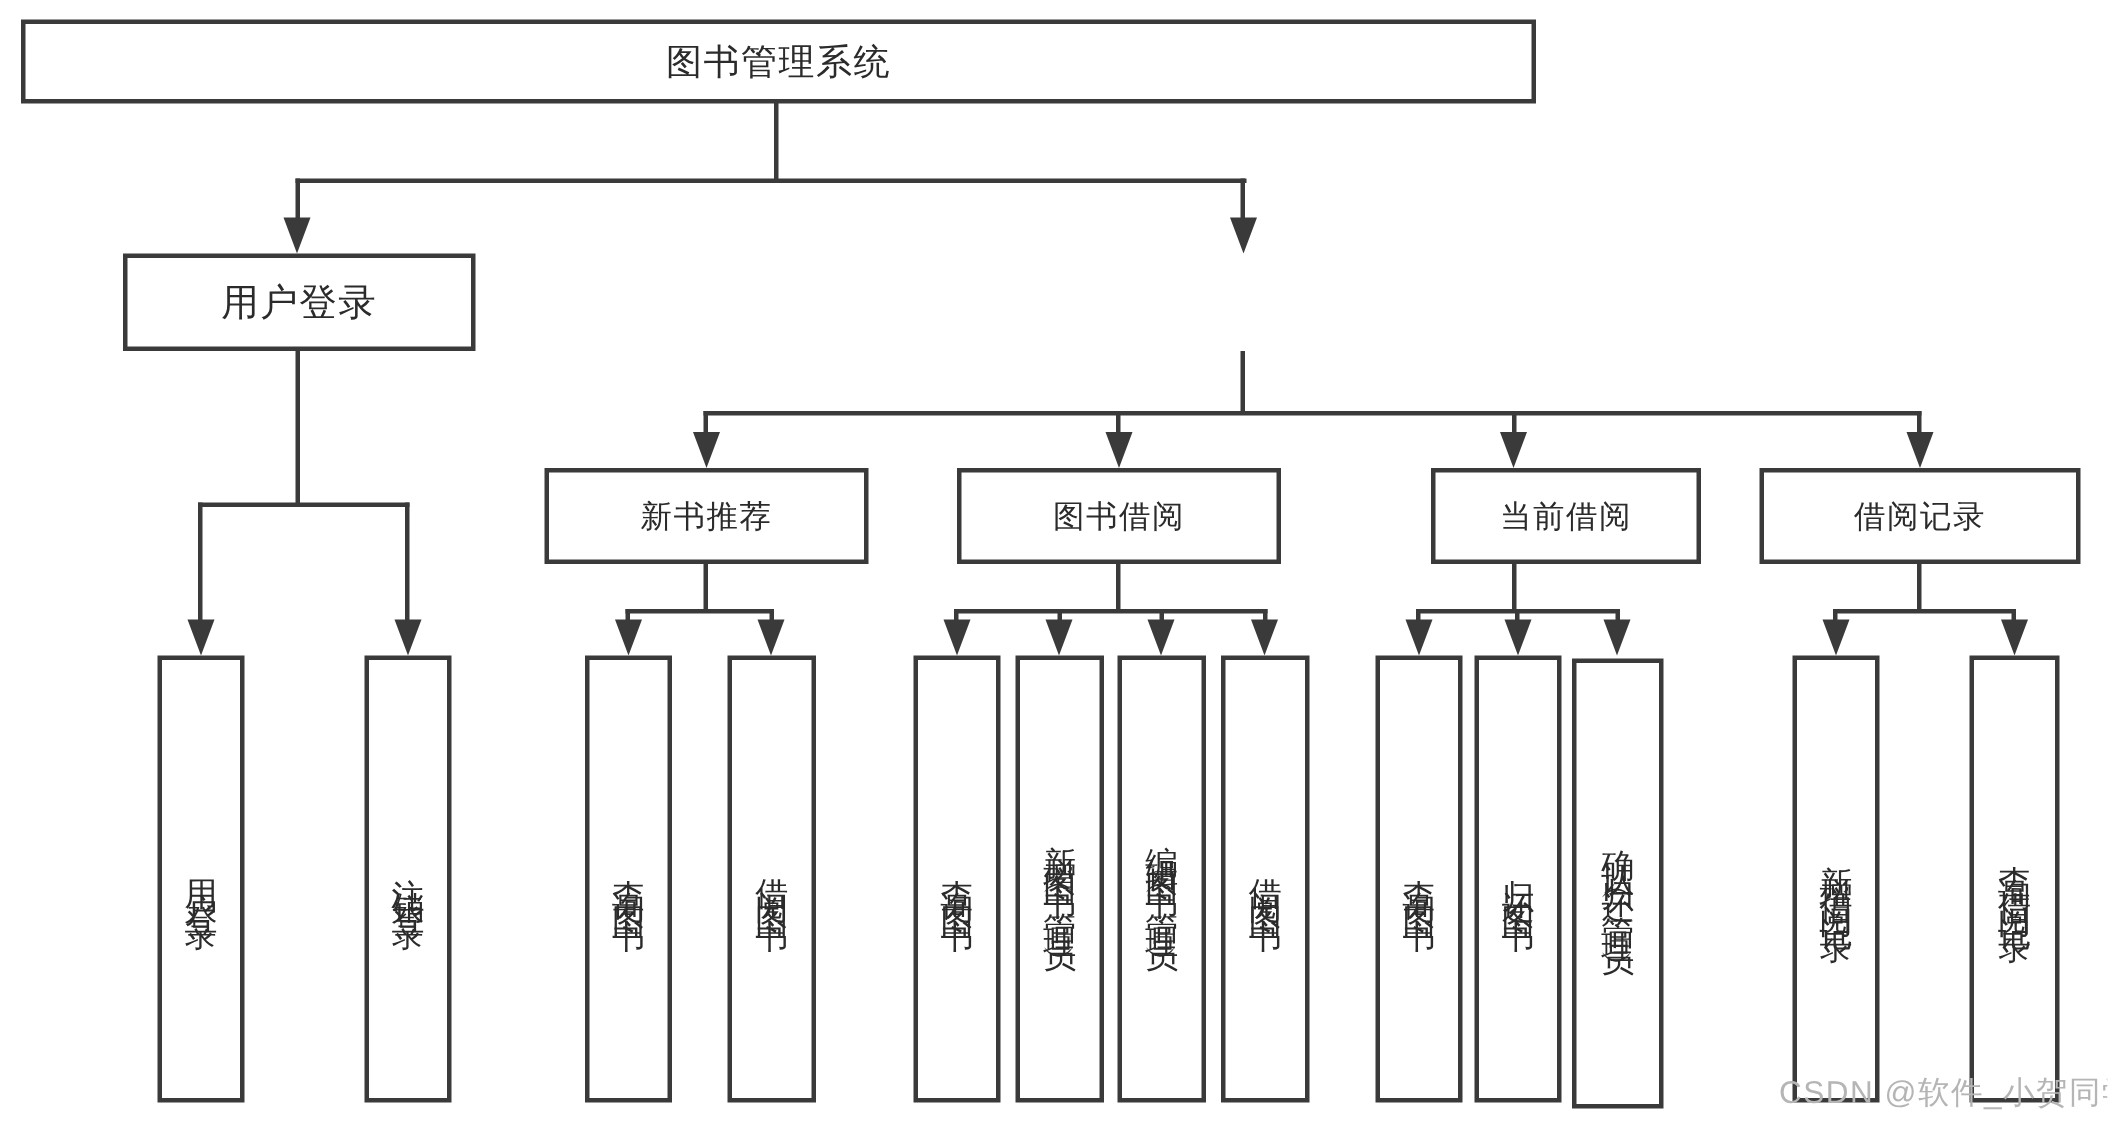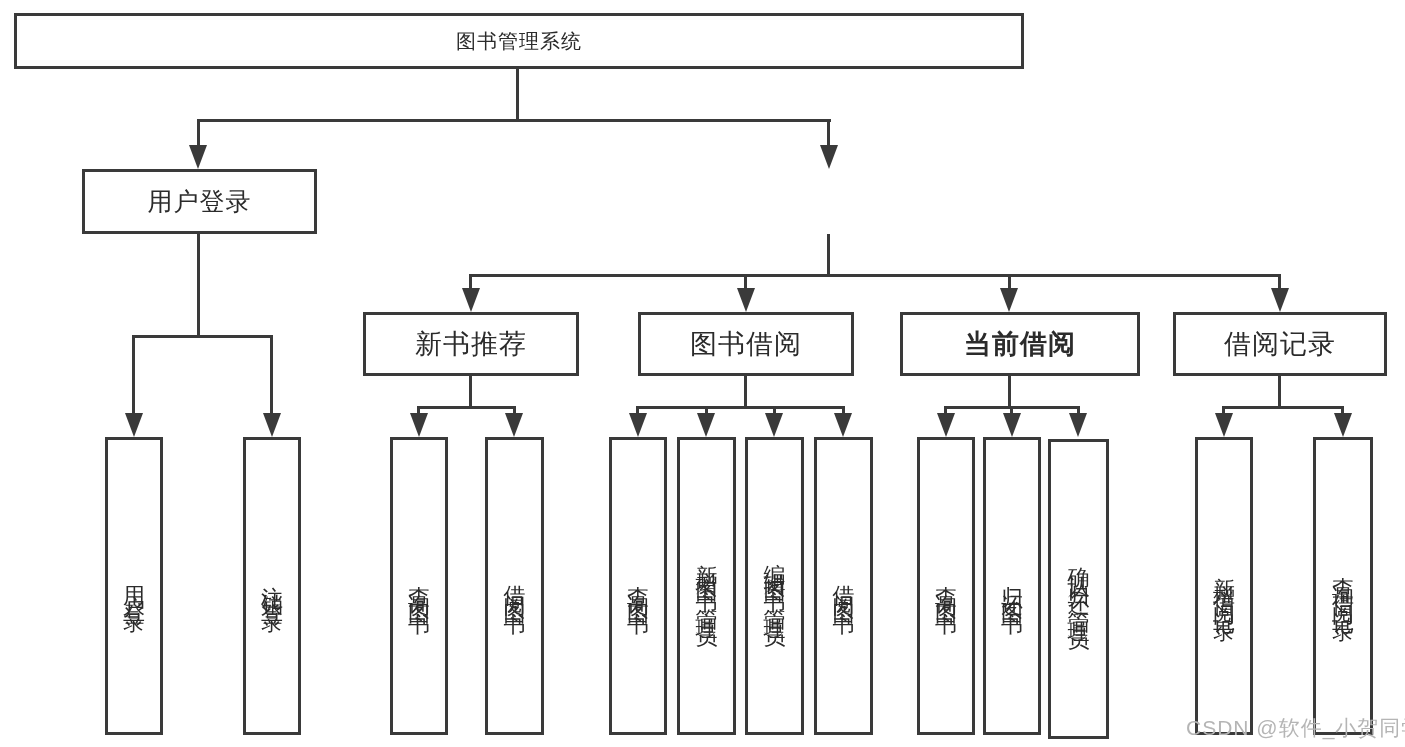--- a/index.html
+++ b/index.html
@@ -18,23 +18,23 @@
   }
   .box{
     position:absolute;
     box-sizing:border-box;
     border:3px solid var(--border);
     background:var(--background);
     display:flex;align-items:center;justify-content:center;
     color:var(--text);
   }
   .hlabel{letter-spacing:1px;white-space:nowrap;}
-  .root .hlabel{font-size:20px;}
+  .root .hlabel{font-size:24px;}
   .lvl2 .hlabel{font-size:25px;}
-  .lvl3 .hlabel{font-size:27px;}
+  .lvl3 .hlabel{font-size:21px;}
   .leaf .vlabel{
     writing-mode:vertical-rl;
     text-orientation:mixed;
     font-size:22px;
     letter-spacing:9px;
     line-height:1;
   }
   .vline{position:absolute;width:3px;background:var(--border);}
   .hline{position:absolute;height:3px;background:var(--border);}
   .arrow{
@@ -87,21 +87,21 @@
   <div class="arrow" style="left:737px;top:288px;"></div>
   <div class="arrow" style="left:1000px;top:288px;"></div>
   <div class="arrow" style="left:1271px;top:288px;"></div>
 
   <div class="box lvl3" style="left:363px;top:312px;width:216px;height:64px;">
     <span class="hlabel">新书推荐</span>
   </div>
   <div class="box lvl3" style="left:638px;top:312px;width:216px;height:64px;">
     <span class="hlabel">图书借阅</span>
   </div>
-  <div class="box lvl3" style="left:900px;top:312px;width:240px;height:64px;font-weight:bold;">
+  <div class="box lvl3" style="left:954px;top:312px;width:180px;height:64px;">
     <span class="hlabel">当前借阅</span>
   </div>
   <div class="box lvl3" style="left:1173px;top:312px;width:214px;height:64px;">
     <span class="hlabel">借阅记录</span>
   </div>
 
   <div class="vline" style="left:469px;top:376px;height:31px;"></div>
   <div class="hline" style="left:417px;top:406px;width:99px;"></div>
   <div class="vline" style="left:417px;top:406px;height:14px;"></div>
   <div class="vline" style="left:513px;top:406px;height:14px;"></div>

